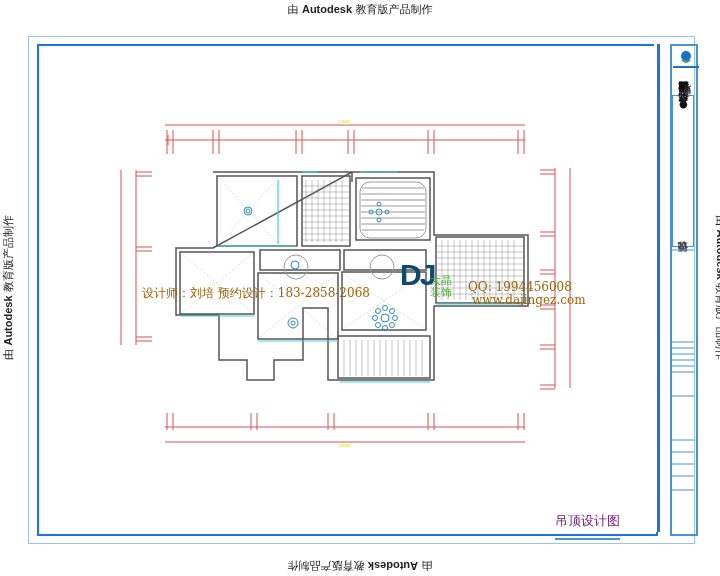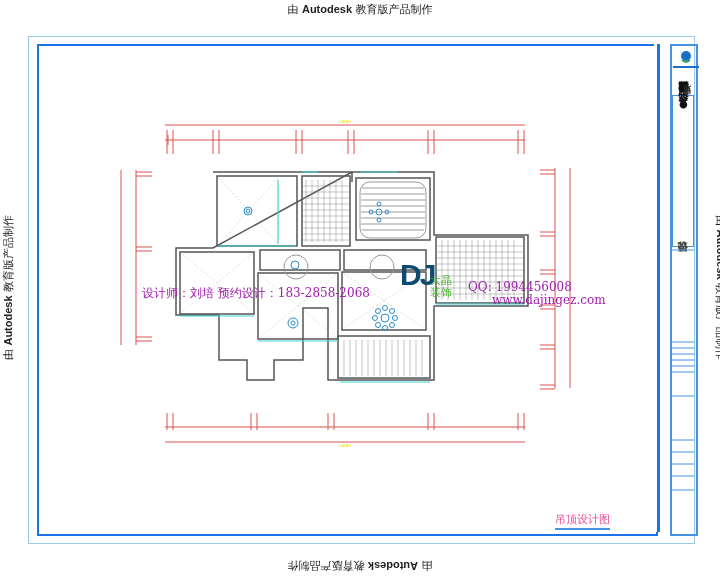--- a/index.html
+++ b/index.html
@@ -10,23 +10,23 @@
   .wm-bottom{left:0;width:720px;top:558px;text-align:center;transform:rotate(180deg);}
   .wm-left{left:-82px;top:280px;transform:rotate(-90deg);width:180px;text-align:center;}
   .wm-right{left:630px;top:280px;transform:rotate(90deg);width:180px;text-align:center;}
   .sheet-outer{position:absolute;left:28px;top:36px;width:665px;height:506px;border:1px solid #9ac7e6;}
   .sheet-frame{position:absolute;left:37px;top:44px;width:617px;height:488px;border:2px solid #1a73e8;}
   .title-strip{position:absolute;left:654px;top:44px;width:7px;height:488px;background:#fff;}
   .title-strip .bar{position:absolute;left:3px;top:0;width:3px;height:488px;background:#1a73e8;}
   .title-block{position:absolute;left:670px;top:44px;width:24px;height:488px;border:2px solid #4a90e2;}
   .tb-title{position:absolute;left:672px;top:95px;width:20px;height:150px;border:1px solid #4a90e2;}
   .tb-title span{position:absolute;writing-mode:vertical-rl;font-size:10px;font-weight:bold;color:#111;transform:rotate(180deg);}
-  .sheet-caption{position:absolute;left:555px;top:512px;font-size:11px;color:#ec4899;border-bottom:2px solid #4a90e2;padding-bottom:1px;}
+  .sheet-caption{position:absolute;left:555px;top:512px;font-size:13px;color:#701a75;border-bottom:2px solid #4a90e2;padding-bottom:8px;}
   svg{position:absolute;left:0;top:0;}
-  .ad-line{position:absolute;font-family:"DejaVu Serif",serif;font-size:12px;color:#a21caf;white-space:nowrap;}
+  .ad-line{position:absolute;font-family:"DejaVu Serif",serif;font-size:12px;color:#a16207;white-space:nowrap;}
   .logo{position:absolute;left:400px;top:258px;font-family:"Liberation Sans",sans-serif;font-weight:bold;color:#0c4a6e;font-size:30px;letter-spacing:-2px;}
   .logo-cn{position:absolute;left:430px;top:275px;color:#48b52e;font-size:11px;font-weight:normal;line-height:12px;}
 </style>
 </head>
 <body>
 
 <div class="wm wm-top"><span>由 </span><b>Autodesk</b><span> 教育版产品制作</span></div>
 <div class="wm wm-bottom"><span>由 </span><b>Autodesk</b><span> 教育版产品制作</span></div>
 <div class="wm wm-left"><span>由 </span><b>Autodesk</b><span> 教育版产品制作</span></div>
 <div class="wm wm-right"><span>由 </span><b>Autodesk</b><span> 教育版产品制作</span></div>
@@ -207,15 +207,15 @@
   </g>
 </svg>
 
 <div class="ad-line" style="left:142px;top:285px;">设计师：刘培   预约设计：183-2858-2068</div>
 <div class="logo">DJ</div>
 <div class="logo-cn">
     <div>大晶</div>
     <div>装饰</div>
   </div>
 <div class="ad-line" style="left:468px;top:280px;">QQ: 1994456008</div>
-<div class="ad-line" style="left:492px;top:293px;">www.dajingez.com</div>
+<div class="ad-line" style="left:472px;top:293px;">www.dajingez.com</div>
 
 <div class="sheet-caption">吊顶设计图</div>
 
 </body></html>

